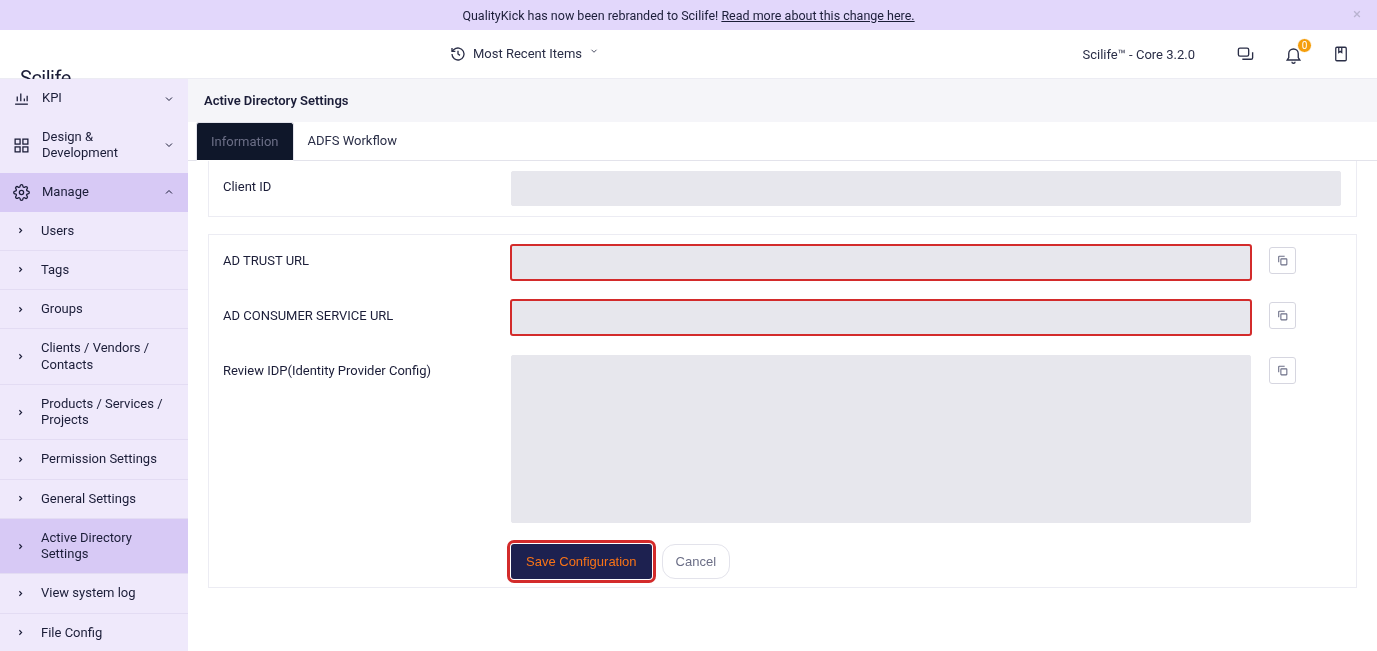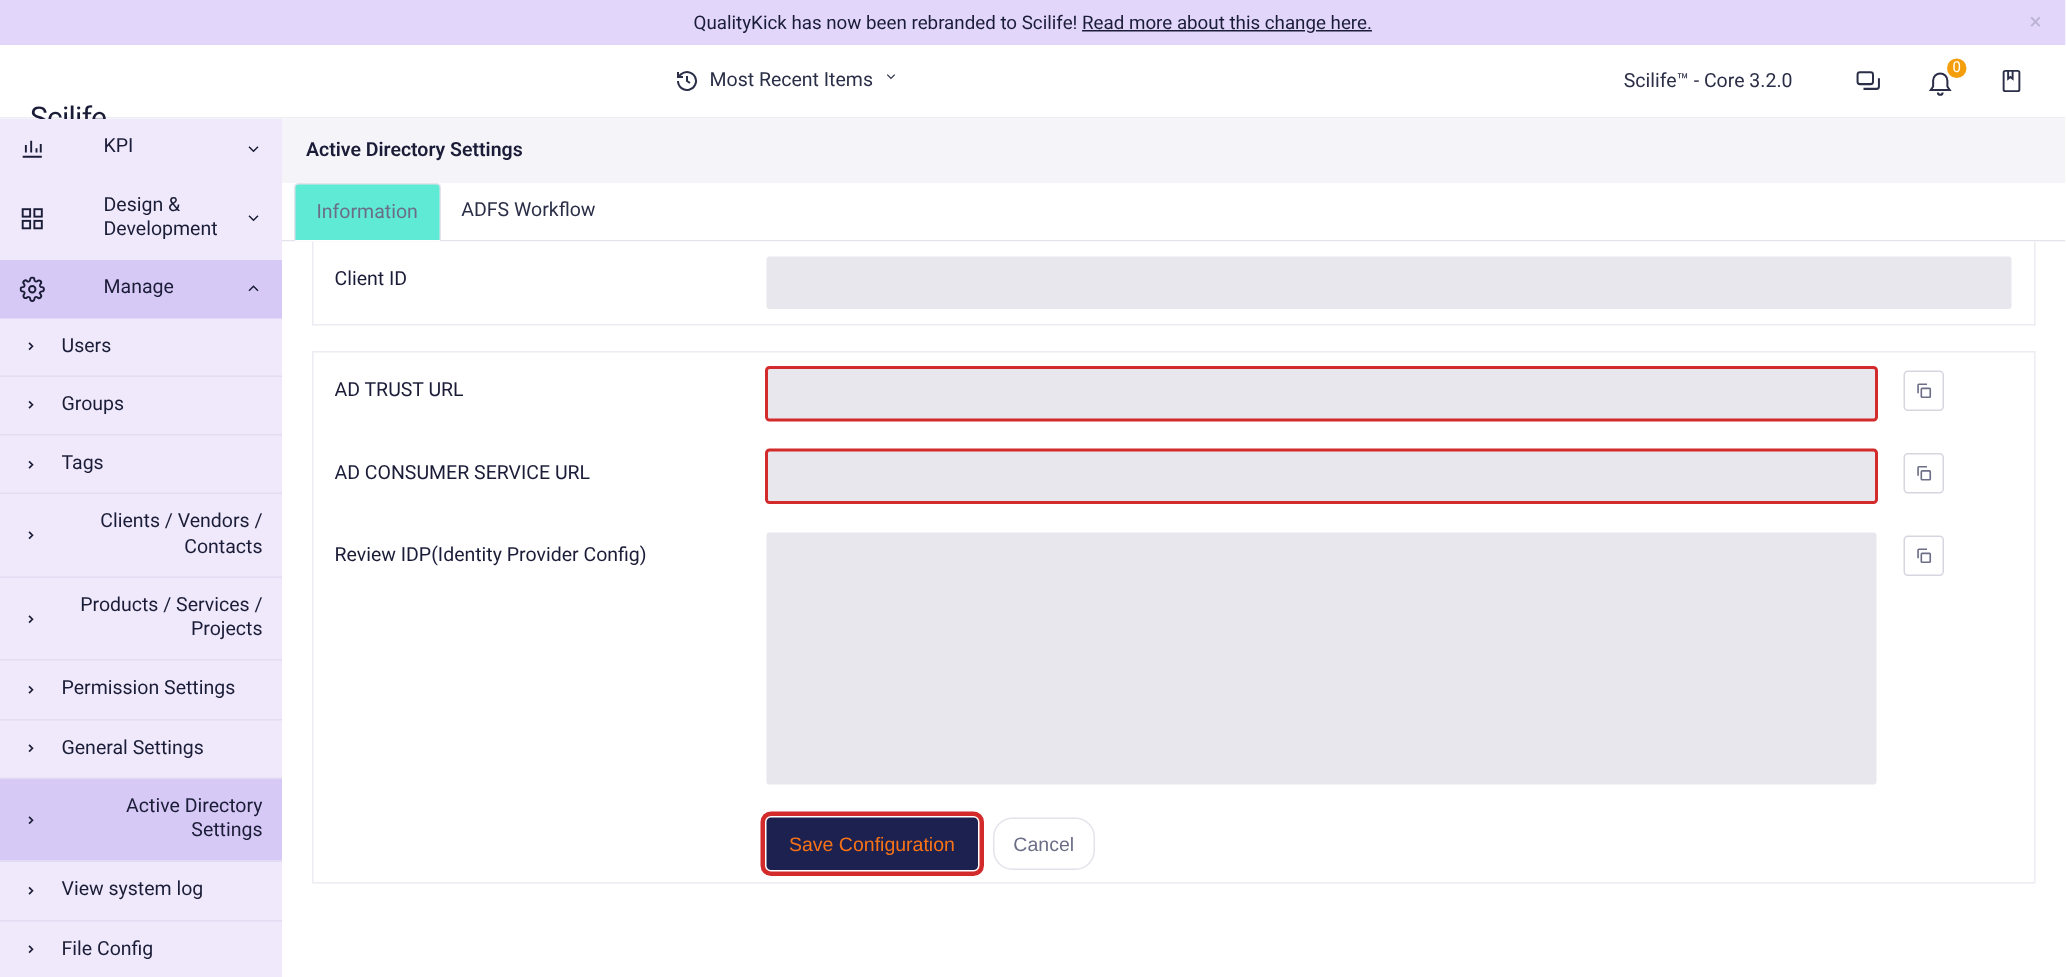--- a/index.html
+++ b/index.html
@@ -86,27 +86,27 @@
     width:188px;
     background:var(--sidebar-bg);
     height:100%;
     overflow:auto;
     font-size:13px;
   }
   .side-group{
     display:flex;align-items:center;padding:11px 13px;gap:12px;cursor:pointer;
     color:var(--text-dark);
   }
-  .side-group .glabel{flex:1;line-height:1.25;margin-left:27px;}
+  .side-group .glabel{flex:1;line-height:1.25;}
   .side-group .gicon{width:17px;height:17px;flex:0 0 17px;}
   .side-group .chev{width:12px;height:12px;}
   .side-group.expanded{background:var(--sidebar-sel);}
   .side-sub{
     display:flex;align-items:center;padding:11px 13px 11px 13px;gap:14px;cursor:pointer;
-    color:var(--text-dark);border-bottom:1px solid #e3dcf3;text-align:right;
+    color:var(--text-dark);border-bottom:1px solid #e3dcf3;
   }
   .side-sub .bullet{width:7px;display:flex;align-items:center;justify-content:center;flex:0 0 14px;}
   .side-sub .slabel{line-height:1.25;}
   .side-sub.active{background:var(--sidebar-sel);}
   
   .main{
     flex:1;height:100%;display:flex;flex-direction:column;overflow:hidden;background:#fdfdff;
   }
   .page-head{
     background:#f5f5f9;
@@ -117,21 +117,21 @@
   }
   .tabs{
     display:flex;background:#fff;border-bottom:1px solid var(--border);padding-left:8px;
   }
   .tab{
     padding:11px 14px;color:var(--text);cursor:pointer;font-size:13px;
     border-right:1px solid transparent;
   }
   .tab.active{
     color:var(--text-muted);
-    background:#5eead4;
+    background:#0f172a;
     border:1px solid var(--border);
     border-bottom:1px solid #fff;
     margin-bottom:-1px;
     border-top-left-radius:3px;border-top-right-radius:3px;
   }
   .content{
     flex:1;overflow:auto;background:#fff;padding:0 20px 30px 20px;
   }
   .panel{
     border:1px solid var(--border-light);border-top:none;background:#fff;margin-bottom:17px;
@@ -277,29 +277,29 @@
           </svg>
         </span>
       <span class="slabel">Users</span>
     </div>
     <div class="side-sub">
       <span class="bullet">
           <svg viewBox="0 0 24 24" width="9" height="9" fill="none" stroke="currentColor" stroke-width="3">
             <polyline points="9 6 15 12 9 18"></polyline>
           </svg>
         </span>
+      <span class="slabel">Tags</span>
+    </div>
+    <div class="side-sub">
+      <span class="bullet">
+          <svg viewBox="0 0 24 24" width="9" height="9" fill="none" stroke="currentColor" stroke-width="3">
+            <polyline points="9 6 15 12 9 18"></polyline>
+          </svg>
+        </span>
       <span class="slabel">Groups</span>
-    </div>
-    <div class="side-sub">
-      <span class="bullet">
-          <svg viewBox="0 0 24 24" width="9" height="9" fill="none" stroke="currentColor" stroke-width="3">
-            <polyline points="9 6 15 12 9 18"></polyline>
-          </svg>
-        </span>
-      <span class="slabel">Tags</span>
     </div>
     <div class="side-sub">
       <span class="bullet">
           <svg viewBox="0 0 24 24" width="9" height="9" fill="none" stroke="currentColor" stroke-width="3">
             <polyline points="9 6 15 12 9 18"></polyline>
           </svg>
         </span>
       <span class="slabel">Clients / Vendors / Contacts</span>
     </div>
     <div class="side-sub">

